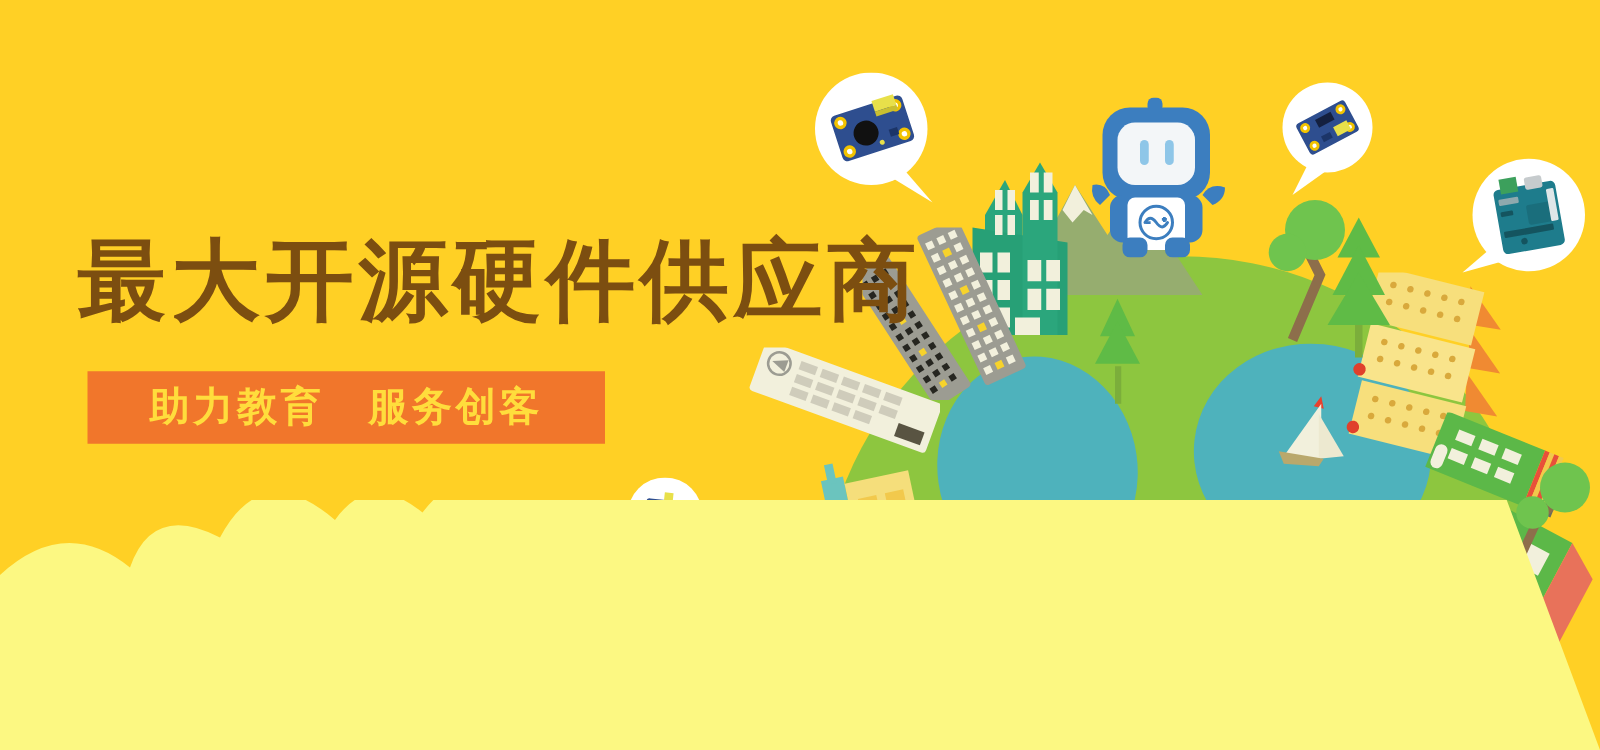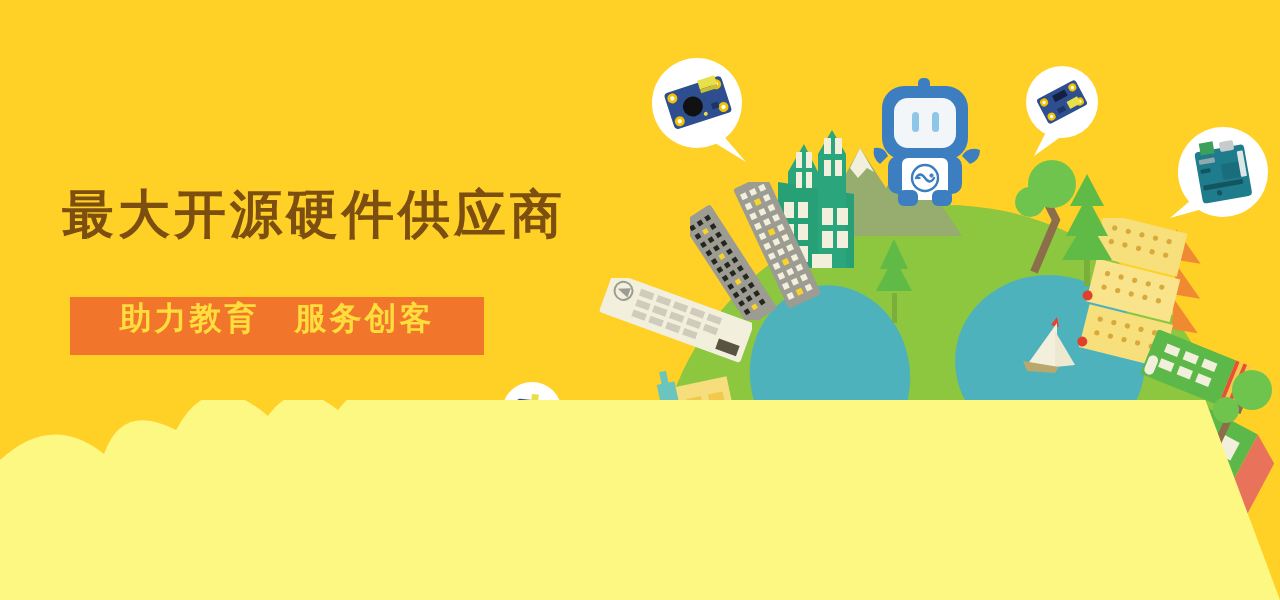--- a/index.html
+++ b/index.html
@@ -8,28 +8,28 @@
     font-family:"Liberation Sans","DejaVu Sans",sans-serif;
     background:#FFD025;
   }
   #banner{
     position:relative;width:1280px;height:600px;overflow:hidden;
     background:#FFD025;
   }
   
   #headline{
     position:absolute;left:62px;top:185px;
-    font-size:52px;font-weight:bold;letter-spacing:4px;
+    font-size:71px;font-weight:bold;letter-spacing:4px;
     color:#7C4E10;line-height:1.12;white-space:nowrap;
     font-family:"DejaVu Sans","Liberation Sans",sans-serif;
   }
   #subbox{
     position:absolute;left:70px;top:297px;
     width:414px;height:58px;background:#F1762B;
-    display:flex;align-items:flex-start;justify-content:center;
+    display:flex;align-items:center;justify-content:center;
   }
   #subtext{
     font-size:32px;font-weight:bold;letter-spacing:3px;color:#FFDD3C;
     white-space:nowrap;font-family:"DejaVu Sans","Liberation Sans",sans-serif;
   }
   
   #globe{
     position:absolute;left:655px;top:205px;width:580px;height:580px;
     border-radius:50%;background:#8DC63F;overflow:hidden;
   }

